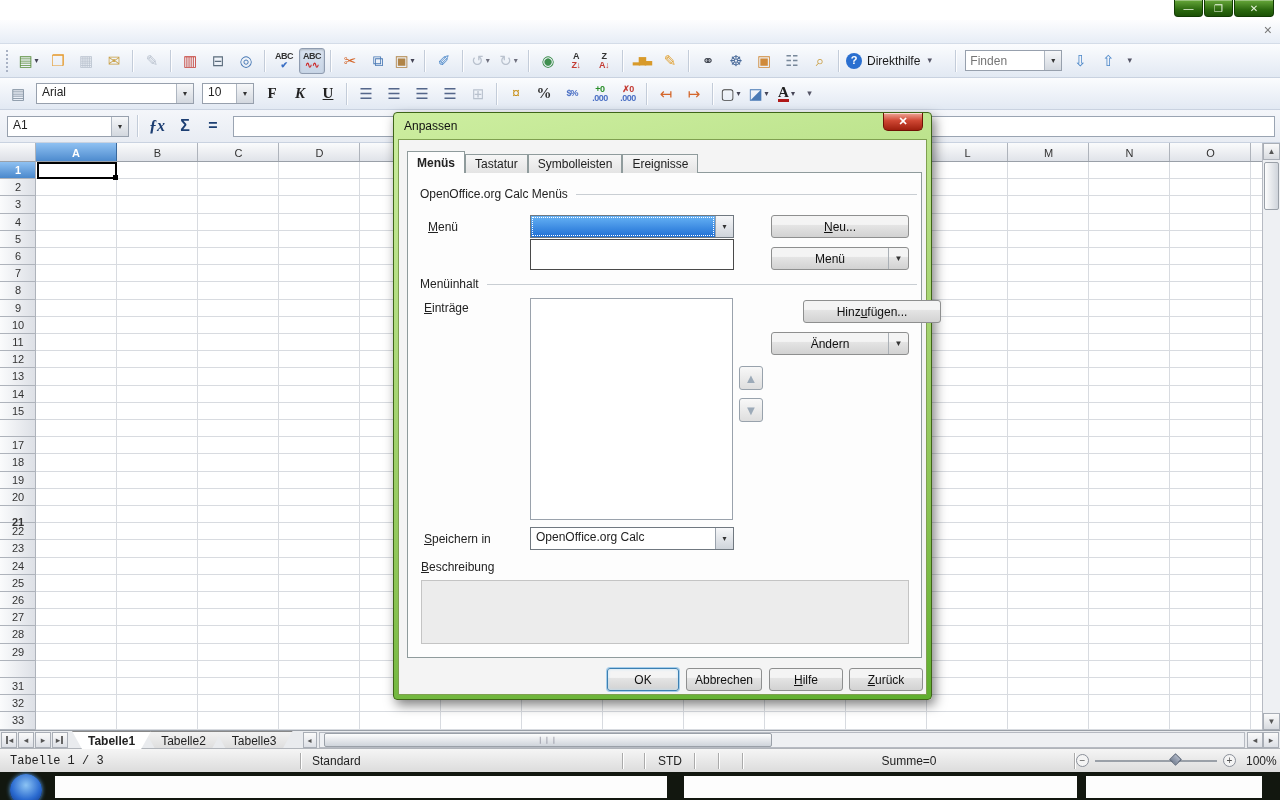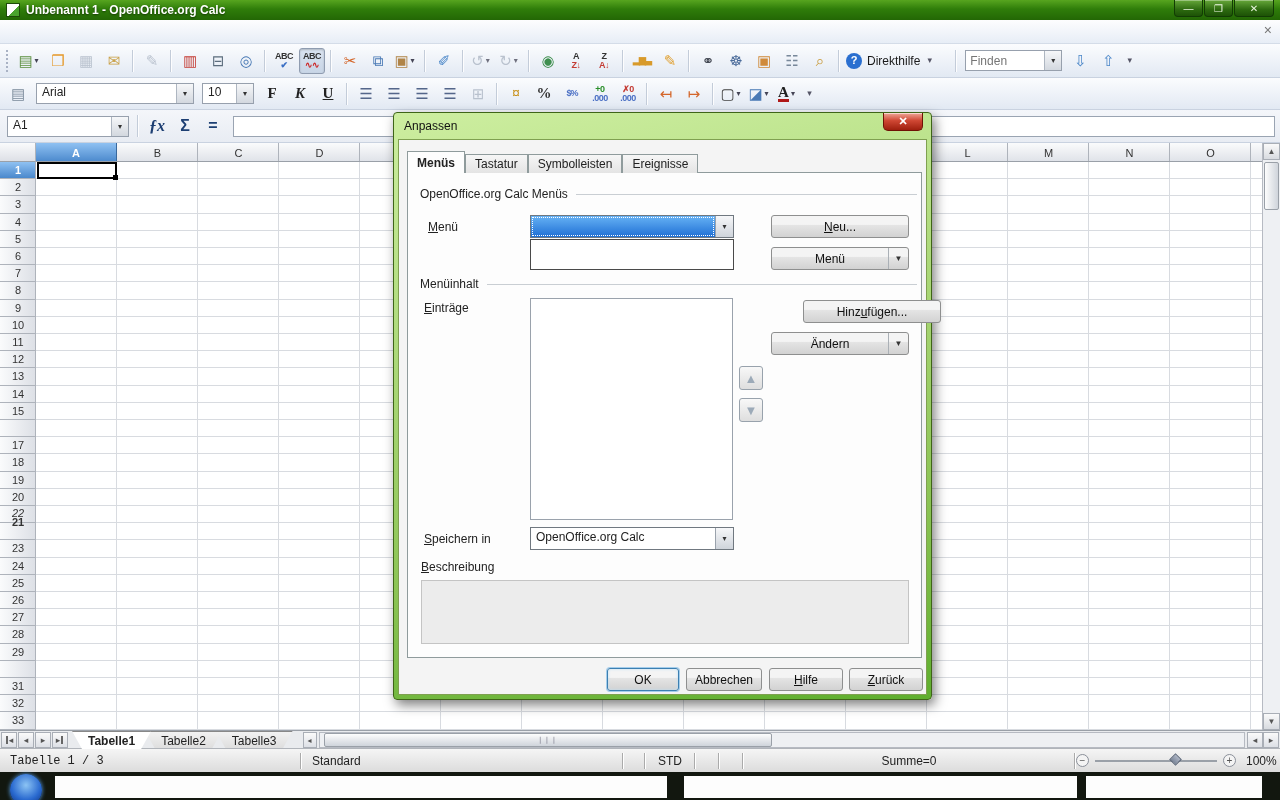--- a/index.html
+++ b/index.html
@@ -182,24 +182,20 @@
   .arrbtn{position:absolute;width:24px;height:24px;border:1px solid #98a2ac;border-radius:3px;
     background:linear-gradient(#f8f8f8,#dedede);display:flex;align-items:center;justify-content:center;
     font-size:13px;color:#9caab8;}
   .descbox{position:absolute;background:#ececec;border:1px solid #c4c4c4;}
 </style>
 </head>
 <body>
 
 <div id="app">
 
-  <div class="titlebar">
-    <span class="app-icon"></span>
-    <span class="title-text">Unbenannt 1 - OpenOffice.org Calc</span>
-  </div>
   <div class="winbtns">
     <span class="winbtn">—</span>
     <span class="winbtn">❐</span>
     <span class="winbtn close">✕</span>
   </div>
 
   <div class="topstrip">
     <span class="doc-close">×</span>
   </div>
 
@@ -450,21 +446,21 @@
       <div class="rowhdr" style="top: 189.2px; height: 16.2px;">12</div>
       <div class="rowhdr" style="top: 206.4px; height: 16.2px;">13</div>
       <div class="rowhdr" style="top: 223.6px; height: 16.2px;">14</div>
       <div class="rowhdr" style="top: 240.8px; height: 16.2px;">15</div>
       <div class="rowhdr" style="top: 258px; height: 16.2px; margin-left: 31px;">16</div>
       <div class="rowhdr" style="top: 275.2px; height: 16.2px;">17</div>
       <div class="rowhdr" style="top: 292.4px; height: 16.2px;">18</div>
       <div class="rowhdr" style="top: 309.6px; height: 16.2px;">19</div>
       <div class="rowhdr" style="top: 326.8px; height: 16.2px;">20</div>
       <div class="rowhdr" style="top: 352px; height: 16.2px; font-weight: bold;">21</div>
-      <div class="rowhdr" style="top: 343px; height: 16.2px; font-style: italic;">22</div>
+      <div class="rowhdr" style="top: 361px; height: 16.2px;">22</div>
       <div class="rowhdr" style="top: 378.4px; height: 16.2px;">23</div>
       <div class="rowhdr" style="top: 395.6px; height: 16.2px;">24</div>
       <div class="rowhdr" style="top: 412.8px; height: 16.2px;">25</div>
       <div class="rowhdr" style="top: 430px; height: 16.2px;">26</div>
       <div class="rowhdr" style="top: 447.2px; height: 16.2px;">27</div>
       <div class="rowhdr" style="top: 464.4px; height: 16.2px;">28</div>
       <div class="rowhdr" style="top: 481.6px; height: 16.2px;">29</div>
       <div class="rowhdr" style="top: 498.8px; height: 16.2px; margin-left: 48px;">30</div>
       <div class="rowhdr" style="top: 516px; height: 16.2px;">31</div>
       <div class="rowhdr" style="top: 533.2px; height: 16.2px;">32</div>

